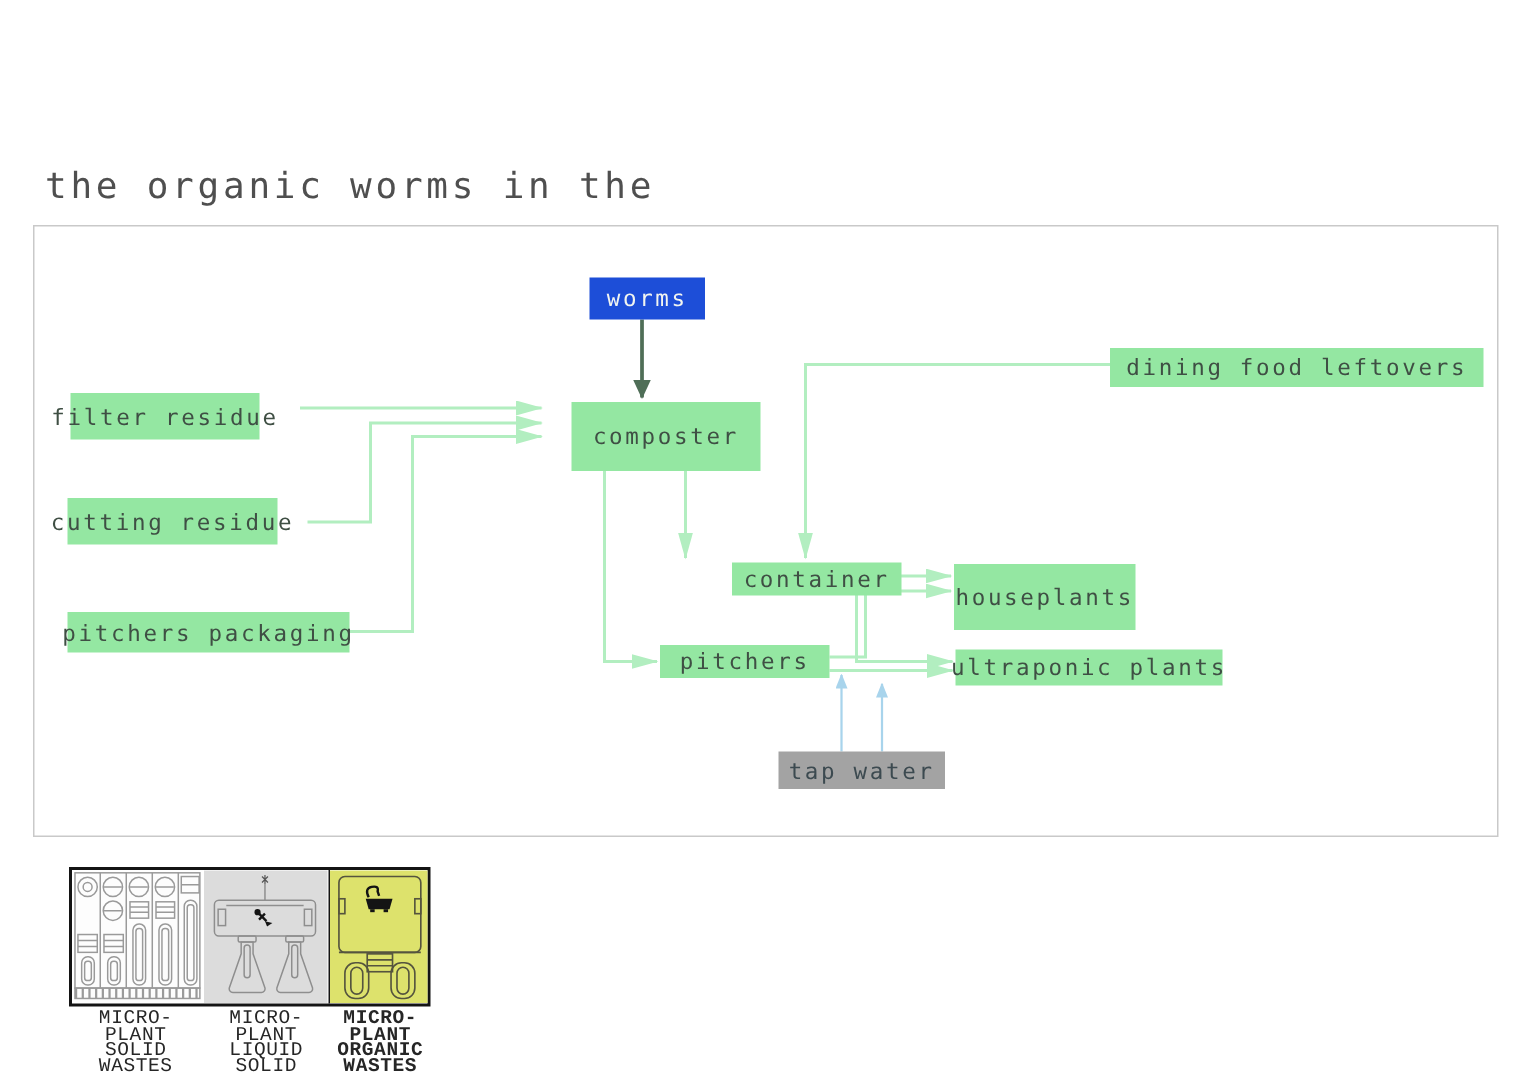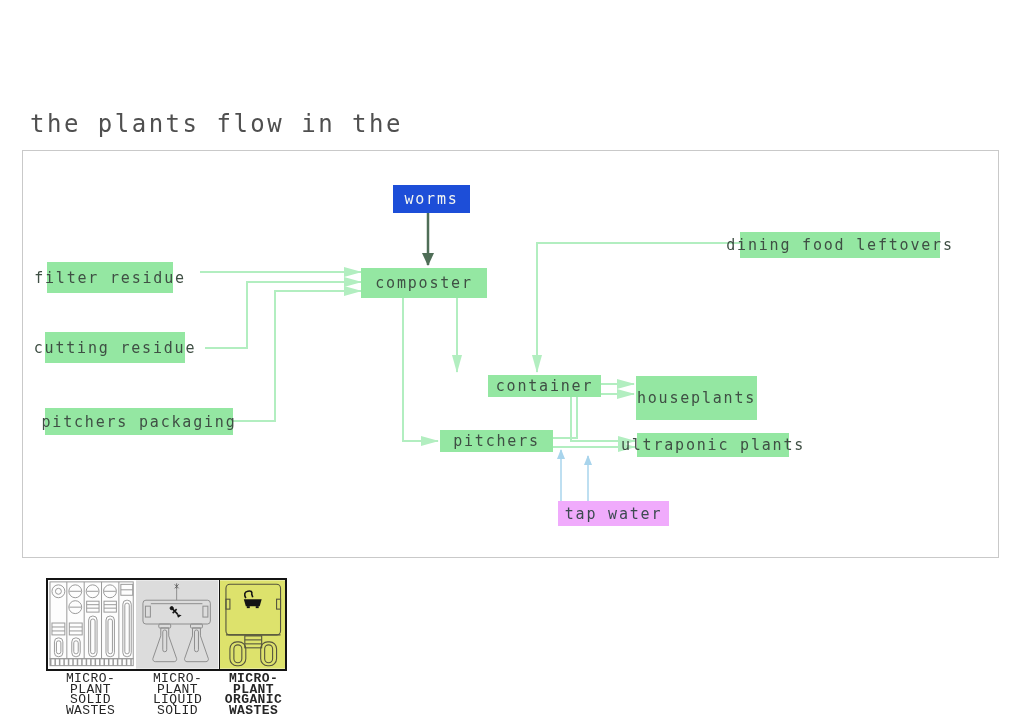--- a/index.html
+++ b/index.html
@@ -16,52 +16,52 @@
          border:1px solid #c9c9c9;background:#ffffff;box-sizing:border-box;}
 
   
   .edges{position:absolute;left:0;top:0;width:1024px;height:724px;pointer-events:none;}
 
   
   .node{position:absolute;display:flex;align-items:center;justify-content:center;
         background:#94e7a2;color:#3f4f44;font-size:15px;letter-spacing:1.8px;
         white-space:nowrap;box-sizing:border-box;}
   .node.dark{background:#1d4ed8;color:#f2f5f0;}
-  .node.blue{background:#f0abfc;color:#3c4a50;margin-left:39px;}
+  .node.blue{background:#a3a3a3;color:#3c4a50;}
 
   #node-worms      {left:393px;top:185px;width:77px; height:28px;}
-  #node-composter  {left:361px;top:268px;width:126px;height:30px;}
+  #node-composter  {left:381px;top:268px;width:126px;height:46px;}
   #node-filter     {left:47px; top:262px;width:126px;height:31px;}
   #node-cutting    {left:45px; top:332px;width:140px;height:31px;}
   #node-organic    {left:45px; top:408px;width:188px;height:27px;}
-  #node-dining     {left:740px;top:232px;width:200px;height:26px;}
+  #node-dining     {left:740px;top:232px;width:249px;height:26px;}
   #node-container  {left:440px;top:375px;width:113px;height:22px;margin-left:48px;}
   #node-houseplants{left:636px;top:376px;width:121px;height:44px;}
   #node-pitchers   {left:440px;top:430px;width:113px;height:22px;}
-  #node-ultraponic {left:637px;top:433px;width:152px;height:24px;}
+  #node-ultraponic {left:637px;top:433px;width:178px;height:24px;}
   #node-tapwater   {left:519px;top:501px;width:111px;height:25px;}
 
   
   .legend{position:absolute;left:46px;top:578px;width:241px;height:93px;
           border:2px solid #141414;box-sizing:border-box;display:flex;background:#fff;}
   .legend svg{display:block;}
   .panel3wrap{border-left:1.5px solid #141414;box-sizing:border-box;}
   .legend-labels{position:absolute;left:46px;top:674px;width:241px;display:flex;
                  font-family:"Liberation Mono",monospace;font-size:13px;line-height:10.5px;
                  color:#262626;text-align:center;justify-content:space-between;}
   .legend-labels .cap{letter-spacing:0.4px;}
   .legend-labels .c1{width:89px;}
   .legend-labels .c2{width:83px;}
   .legend-labels .c3{width:67px;font-weight:bold;}
 </style>
 </head>
 <body>
 
 <div class="title">
-  <div>the plants flow in the</div>
+  <div>the organic worms in the</div>
   <div class="l2">ekokook kitchen</div>
 </div>
 
 <div class="frame"></div>
 
 <svg class="edges" viewBox="0 0 1024 724">
   <defs>
     <marker id="ag" markerUnits="userSpaceOnUse" markerWidth="18" markerHeight="10" viewBox="0 0 18 10" refX="17" refY="5" orient="auto">
       <path d="M0,0 L18,5 L0,10 Z" fill="#b2eec0"></path>
     </marker>

